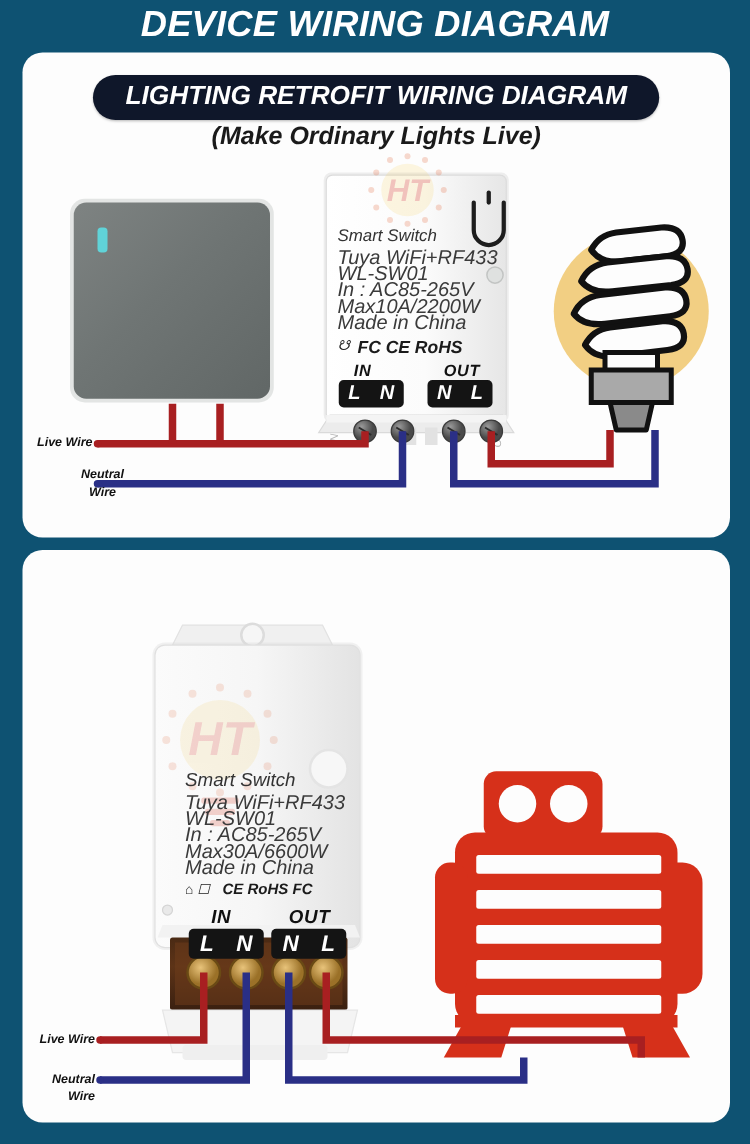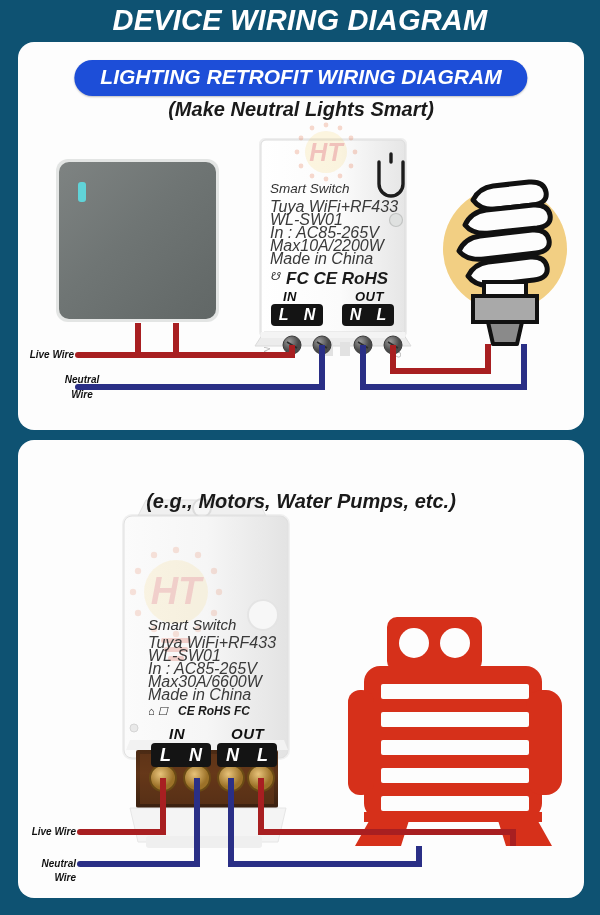--- a/index.html
+++ b/index.html
@@ -24,21 +24,21 @@
     position:absolute;left:18px;width:566px;
     background:#fdfdfd;border-radius:16px;
     overflow:hidden;
   }
   #card-top{top:42px;height:388px;}
   #card-bottom{top:440px;height:458px;}
 
   
   .pill{
     position:absolute;left:50%;transform:translateX(-50%);
-    background:#1d4ed8;
+    background:#0f172a;
     color:#ffffff;
     border-radius:22px;
     font-size:21px;font-weight:bold;
     padding:5px 26px 7px 26px;
     white-space:nowrap;
     text-align:right;
     box-shadow:0 1px 2px rgba(0,0,0,.25);
   }
   .subtitle{
     position:absolute;left:0;width:566px;text-align:center;
@@ -185,29 +185,29 @@
         <path d="M345 303 V345 H506 V302" stroke="#2a2f86" stroke-width="6"></path>
       </g>
 
       <g>
         <circle cx="60" cy="313" r="3" fill="#a81f21"></circle>
         <circle cx="60" cy="345" r="3" fill="#2a2f86"></circle>
       </g>
     </svg>
 
     <div class="pill" style="top:18px;">LIGHTING RETROFIT WIRING DIAGRAM</div>
-    <div class="subtitle" style="top:56px;">(Make Neutral Lights Smart)</div>
+    <div class="subtitle" style="top:56px;">(Make Ordinary Lights Live)</div>
 
     <div class="devtext dev-title" style="left:252px;top:139px;">Smart Switch</div>
     <div class="devtext dev-line" style="left:252px;top:159px;">Tuya WiFi+RF433</div>
     <div class="devtext dev-line" style="left:252px;top:172px;">WL-SW01</div>
     <div class="devtext dev-line" style="left:252px;top:185px;">In : AC85-265V</div>
     <div class="devtext dev-line" style="left:252px;top:198px;">Max10A/2200W</div>
     <div class="devtext dev-line" style="left:252px;top:211px;">Made in China</div>
-    <div class="devtext" style="left:268px;top:227px;font-size:17px;font-weight:bold;color:#1b1b1b;">FC CE RoHS</div>
+    <div class="devtext" style="left:268px;top:227px;font-size:14px;font-weight:bold;color:#1b1b1b;">FC CE RoHS</div>
 
     <div style="position:absolute;left:252px;top:228px;font-size:11px;color:#222;">☋</div>
 
     <div class="io-label" style="left:265px;top:247px;">IN</div>
     <div class="io-label" style="left:337px;top:247px;">OUT</div>
 
     <div class="term-chip" style="left:253px;top:262px;width:52px;height:22px;font-size:16px;">
       <span>L</span>
       <span>N</span>
     </div>
@@ -326,21 +326,20 @@
         <path d="M213 338 V424 H401 V406" stroke="#2a2f86" stroke-width="6"></path>
 
         <path d="M243 338 V392 H495 V406" stroke="#a81f21" stroke-width="6"></path>
       </g>
       <g>
         <circle cx="62" cy="392" r="3" fill="#a81f21"></circle>
         <circle cx="62" cy="424" r="3" fill="#2a2f86"></circle>
       </g>
     </svg>
 
-    <div class="subtitle" style="top:50px;">(e.g., Motors, Water Pumps, etc.)</div>
 
     <div class="devtext" style="left:130px;top:176px;font-size:15px;color:#333;">Smart Switch</div>
     <div class="devtext dev-line" style="left:130px;top:197px;">Tuya WiFi+RF433</div>
     <div class="devtext dev-line" style="left:130px;top:210px;">WL-SW01</div>
     <div class="devtext dev-line" style="left:130px;top:223px;">In : AC85-265V</div>
     <div class="devtext dev-line" style="left:130px;top:236px;">Max30A/6600W</div>
     <div class="devtext dev-line" style="left:130px;top:249px;">Made in China</div>
     <div style="position:absolute;left:130px;top:265px;font-size:11px;color:#222;">⌂&nbsp;☐</div>
     <div class="devtext" style="left:160px;top:264px;font-size:12px;font-weight:bold;color:#1b1b1b;">CE RoHS FC</div>
 

